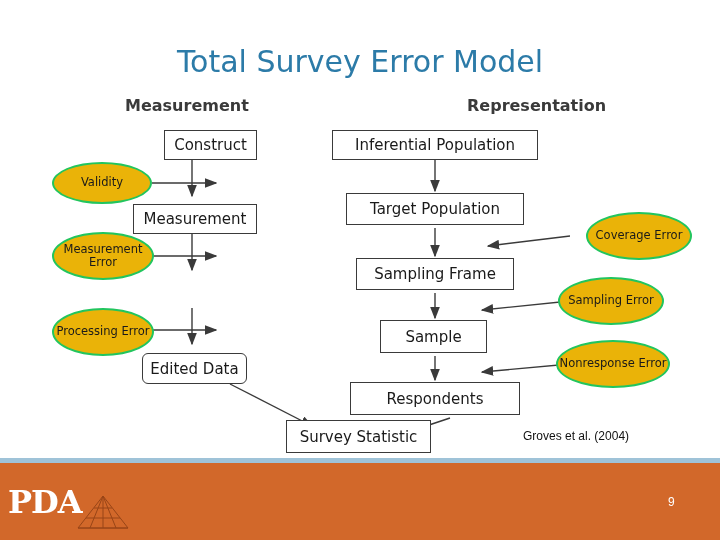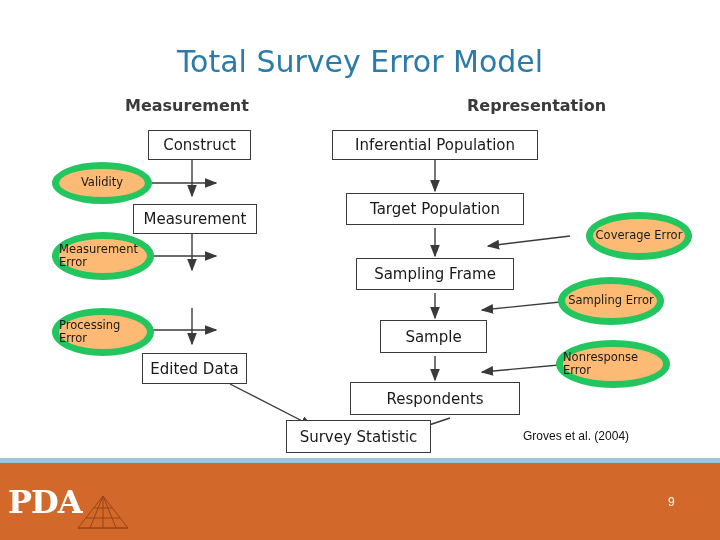--- a/index.html
+++ b/index.html
@@ -54,30 +54,30 @@
     font-size: 15px;
     font-family: "DejaVu Sans", sans-serif;
     display: flex;
     align-items: center;
     justify-content: center;
     box-sizing: border-box;
     white-space: nowrap;
   }
   .ellipse {
     position: absolute;
-    border: 7px solid #22c55e;
-    background: #fdba74;
+    border: 2px solid #22c55e;
+    background: #eab308;
     border-radius: 50%;
     color: #1a1a1a;
     font-size: 11.5px;
     font-family: "DejaVu Sans", sans-serif;
     display: flex;
     align-items: center;
     justify-content: center;
-    text-align: left;
+    text-align: center;
     line-height: 1.15;
     box-sizing: border-box;
   }
   .arrows {
     position: absolute;
     left: 0; top: 0;
     width: 660px; height: 360px;
     pointer-events: none;
   }
   .credit {
@@ -167,23 +167,23 @@
 
         <path d="M 540 148 L 458 158"></path>
         <path d="M 540 213 L 452 222"></path>
         <path d="M 540 276 L 452 284"></path>
 
         <path d="M 200 296 L 282 338"></path>
         <path d="M 420 330 L 378 344"></path>
       </g>
     </svg>
 
-    <div class="box" style="left:118px; top:42px; width:103px; height:30px;">Construct</div>
+    <div class="box" style="left:134px; top:42px; width:93px; height:30px;">Construct</div>
     <div class="box" style="left:103px; top:116px; width:124px; height:30px;">Measurement</div>
-    <div class="box" style="left:112px; top:265px; width:105px; height:31px;">Edited Data</div>
+    <div class="box" style="left:112px; top:265px; width:105px; height:31px;border-radius:6px;">Edited Data</div>
 
     <div class="ellipse" style="left:22px; top:74px; width:100px; height:42px;">Validity</div>
     <div class="ellipse" style="left:22px; top:144px; width:102px; height:48px;">Measurement Error</div>
     <div class="ellipse" style="left:22px; top:220px; width:102px; height:48px;">Processing Error</div>
 
     <div class="box" style="left:302px; top:42px; width:206px; height:30px;">Inferential Population</div>
     <div class="box" style="left:326px; top:170px; width:158px; height:32px;">Sampling Frame</div>
     <div class="box" style="left:316px; top:105px; width:178px; height:32px;">Target Population</div>
     <div class="box" style="left:350px; top:232px; width:107px; height:33px;">Sample</div>
     <div class="box" style="left:320px; top:294px; width:170px; height:33px;">Respondents</div>

